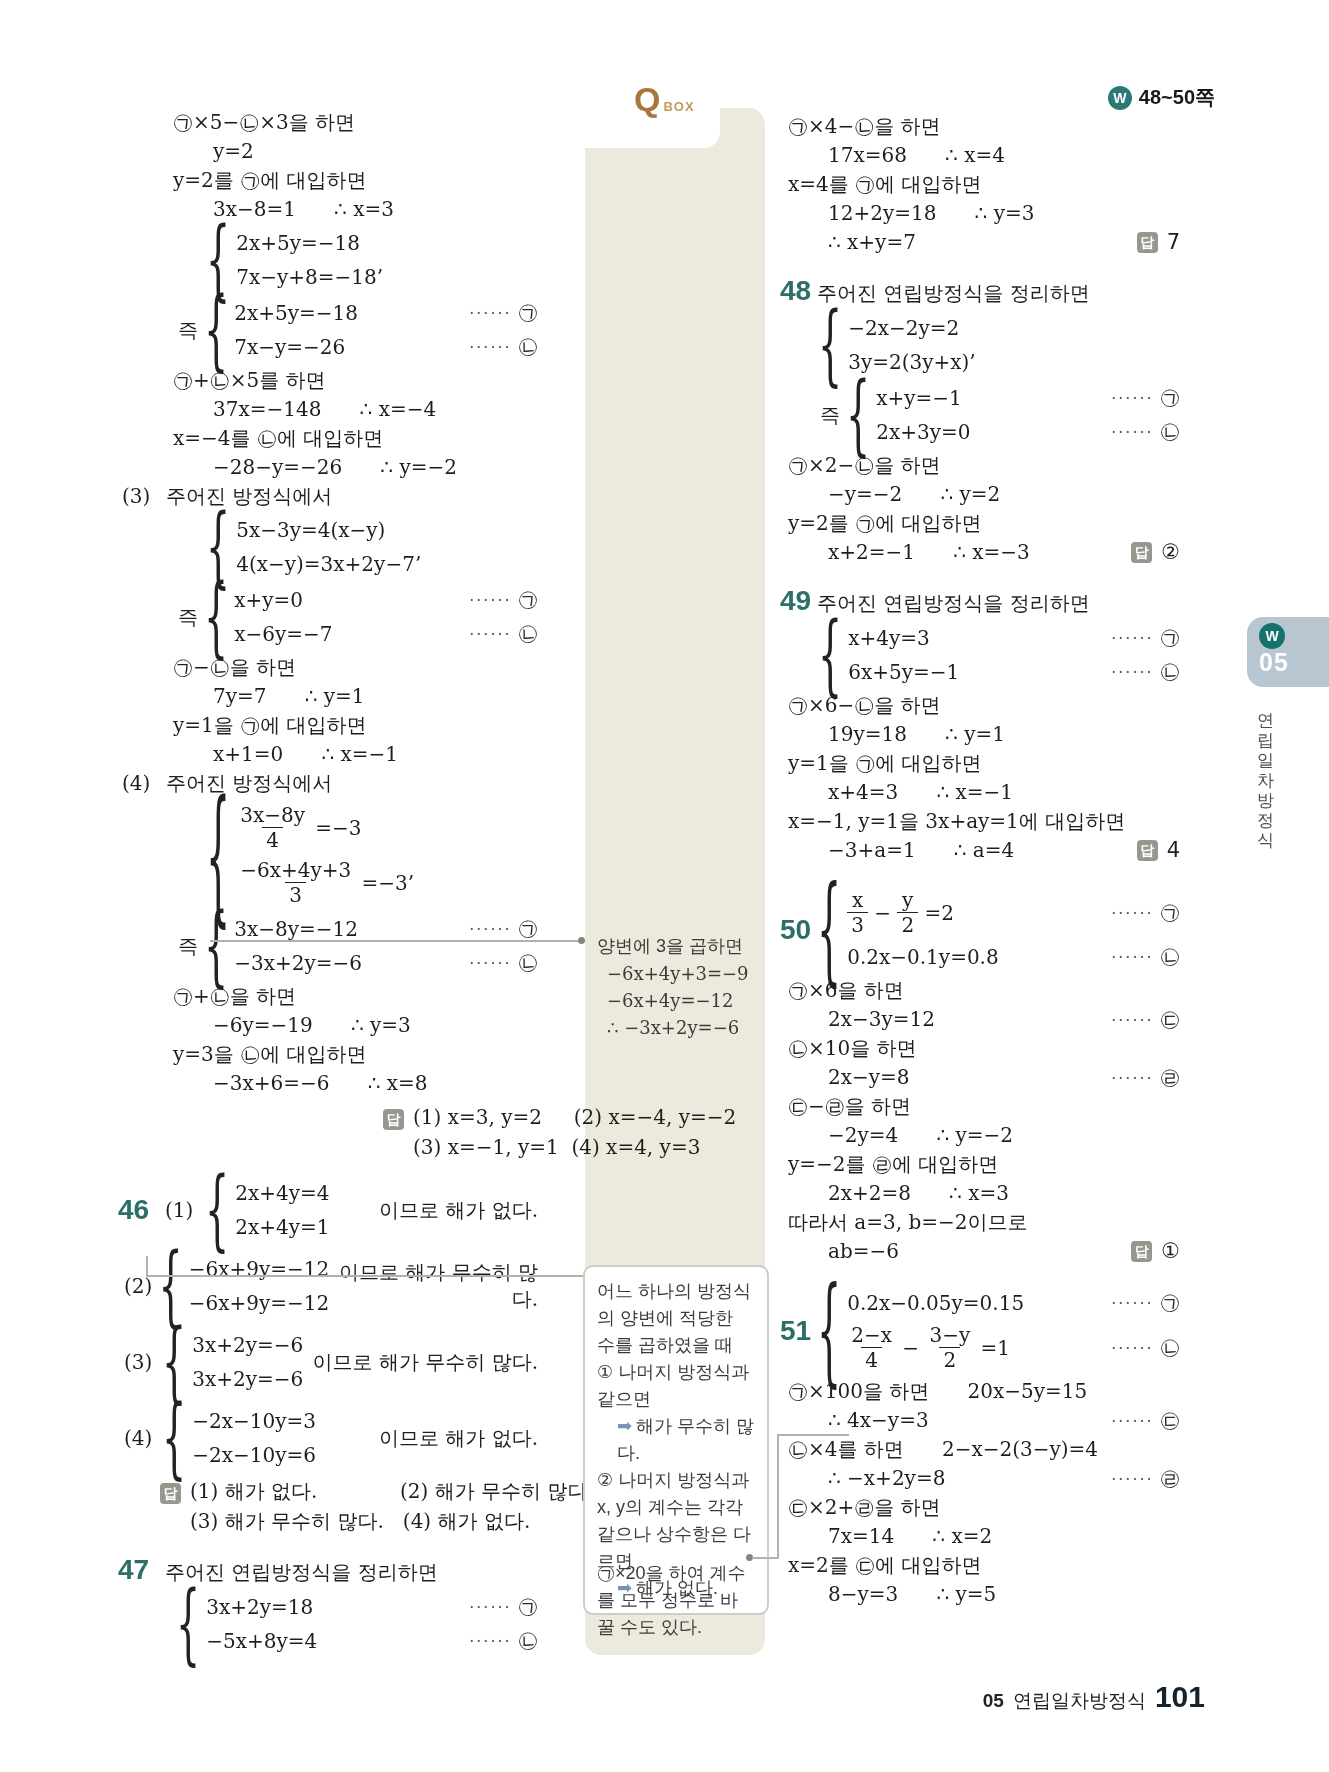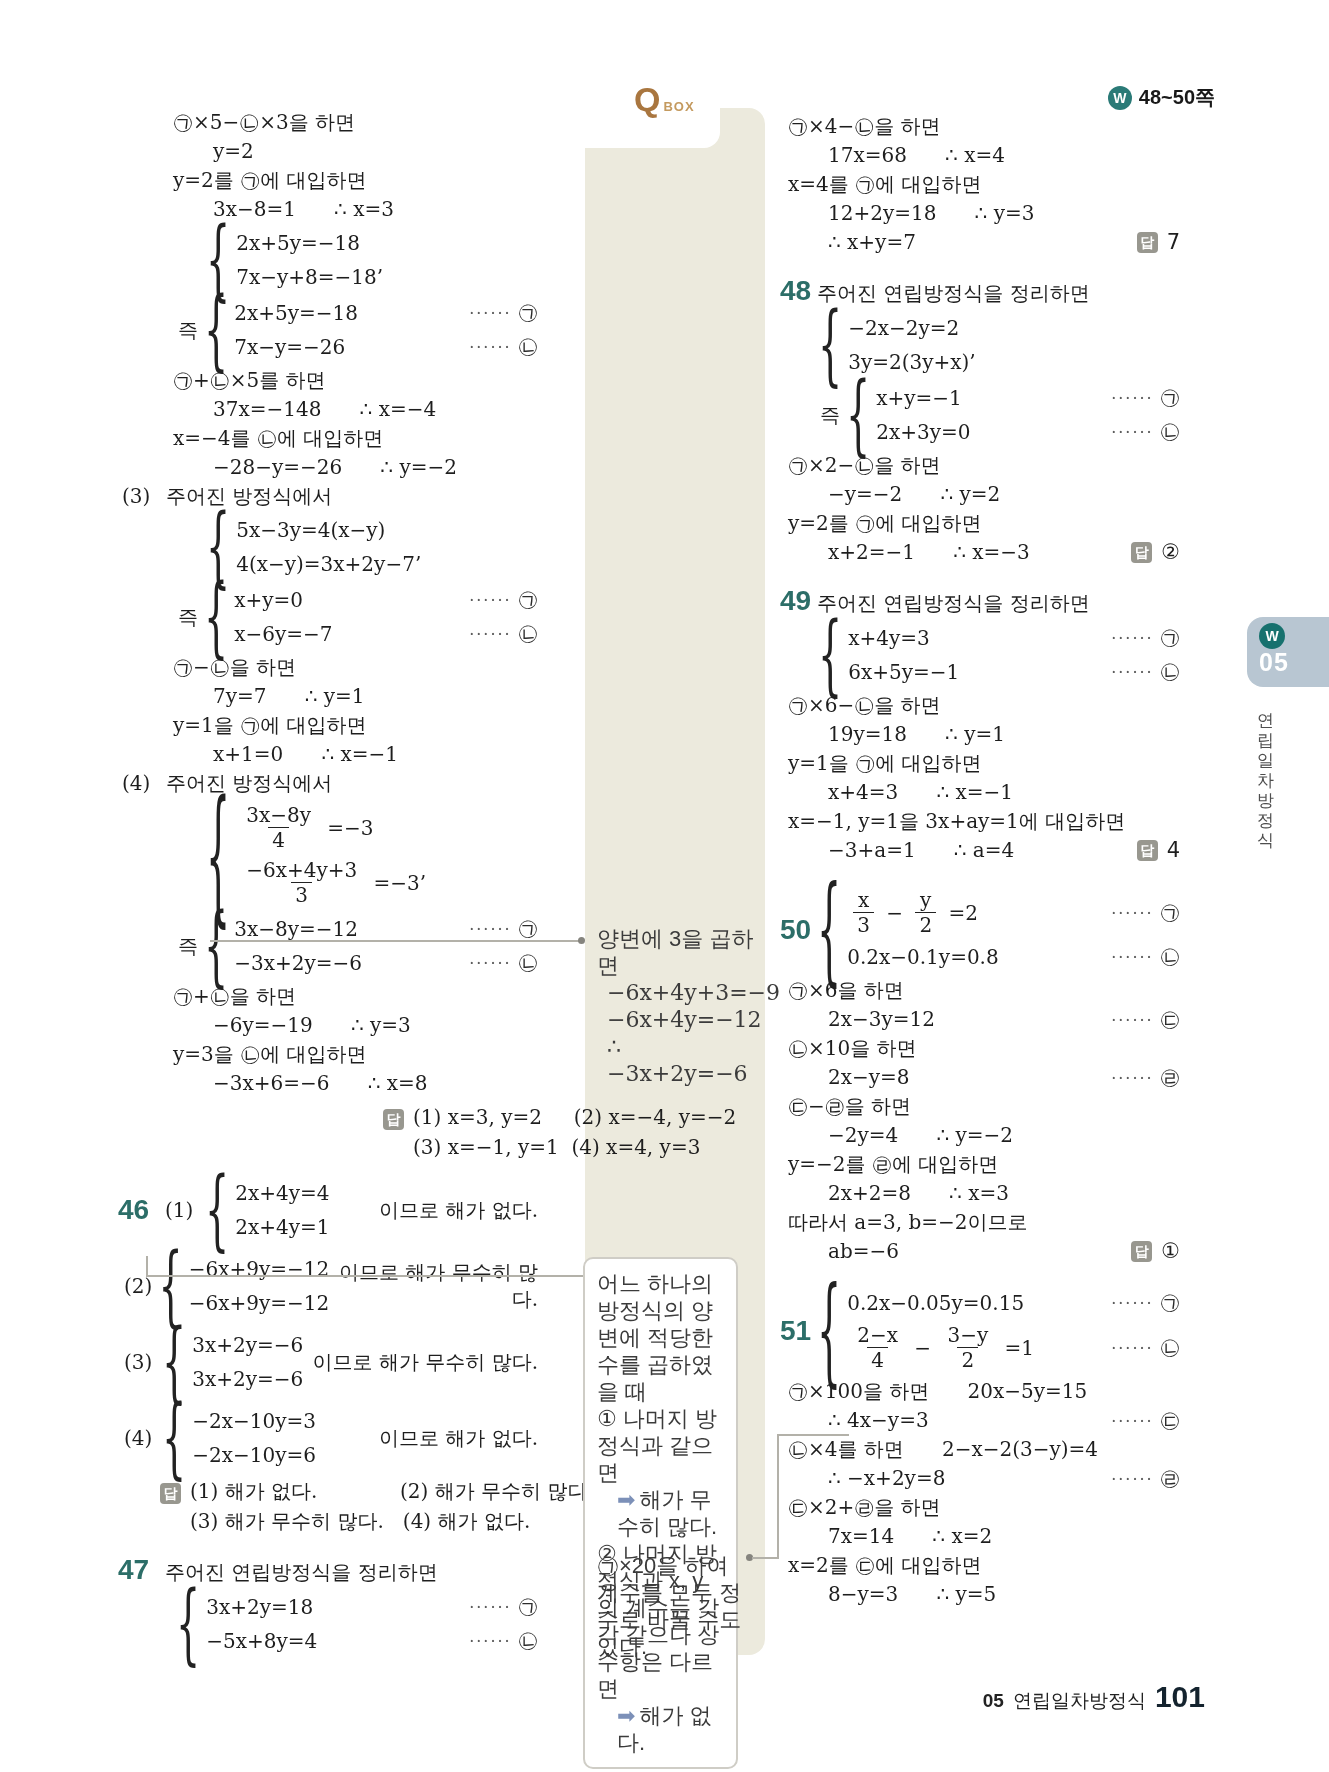--- a/index.html
+++ b/index.html
@@ -36,21 +36,21 @@
   .sys .mark{width:38px;}
   .sys.numbered .mark{width:40px;}
   .brace{font-family:"DejaVu Serif",serif;font-size:38px;line-height:1;color:#222;
          transform:scaleY(2.3);transform-origin:center;margin-right:6px;font-weight:400;}
   .sys.big .brace{transform:scaleY(3.1);}
   .sys.big2 .brace{transform:scaleY(3.9);}
   .rows{display:flex;flex-direction:column;justify-content:center;flex:1;}
   .row{position:relative;line-height:34px;display:flex;align-items:center;white-space:pre;}
   .suffix{margin-left:4px;text-align:right;}
 
-  .frac{display:inline-flex;flex-direction:column;align-items:center;line-height:1.2;margin:3px 6px;}
+  .frac{display:inline-flex;flex-direction:column;align-items:center;line-height:1.2;margin:3px 0;}
   .frac .den{border-top:1.4px solid #222;padding:0 4px;}
   .frac .num{padding:0 4px;}
 
   
   .tag{position:absolute;right:0;font-size:19px;color:#2b2b2b;white-space:pre;}
   .row .tag{top:50%;transform:translateY(-50%);}
   .tag .dots{letter-spacing:2px;color:#555;font-size:16px;}
   .tag .circ{font-size:20px;}
 
   
@@ -69,24 +69,24 @@
   #qbox-panel{position:absolute;left:585px;top:108px;width:180px;height:1547px;
               background:#eceadd;border-radius:16px;}
   #qbox-notch{position:absolute;left:585px;top:108px;width:135px;height:40px;background:#ffffff;
               border-bottom-right-radius:16px;}
   #qbox-logo{position:absolute;left:634px;top:80px;display:flex;align-items:baseline;gap:3px;
              font-family:"Liberation Sans","DejaVu Sans",sans-serif;}
   #qbox-logo .q{font-size:34px;font-weight:800;color:#a9763f;}
   #qbox-logo .box{font-size:13px;font-weight:800;letter-spacing:1px;color:#c49a5f;}
 
   .hint{position:absolute;font-family:"Liberation Sans","DejaVu Sans",sans-serif;
-        font-size:22px;line-height:27px;color:#3b3b3b;}
+        font-size:18px;line-height:27px;color:#3b3b3b;margin-top:8px;}
   #hint1{left:597px;top:925px;width:166px;}
   #hint1 .math{font-family:"DejaVu Serif",serif;padding-left:10px;}
-  #hint2{left:583px;top:1257px;width:155px;background:#fff;border:2px solid #cfcdc6;
+  #hint2{left:583px;top:1257px;width:186px;background:#fff;border:2px solid #cfcdc6;
          border-radius:10px;padding:11px 12px;box-sizing:border-box;}
   .hitem{text-indent:0;}
   .hitem.arrow{padding-left:20px;}
   .hitem .arr{color:#7c90b8;margin-right:4px;}
   #hint3{left:597px;top:1552px;width:152px;}
 
   
   .cline{position:absolute;background:#b3b1a9;}
   .cdot{position:absolute;width:7px;height:7px;border-radius:50%;background:#85847e;}
 

